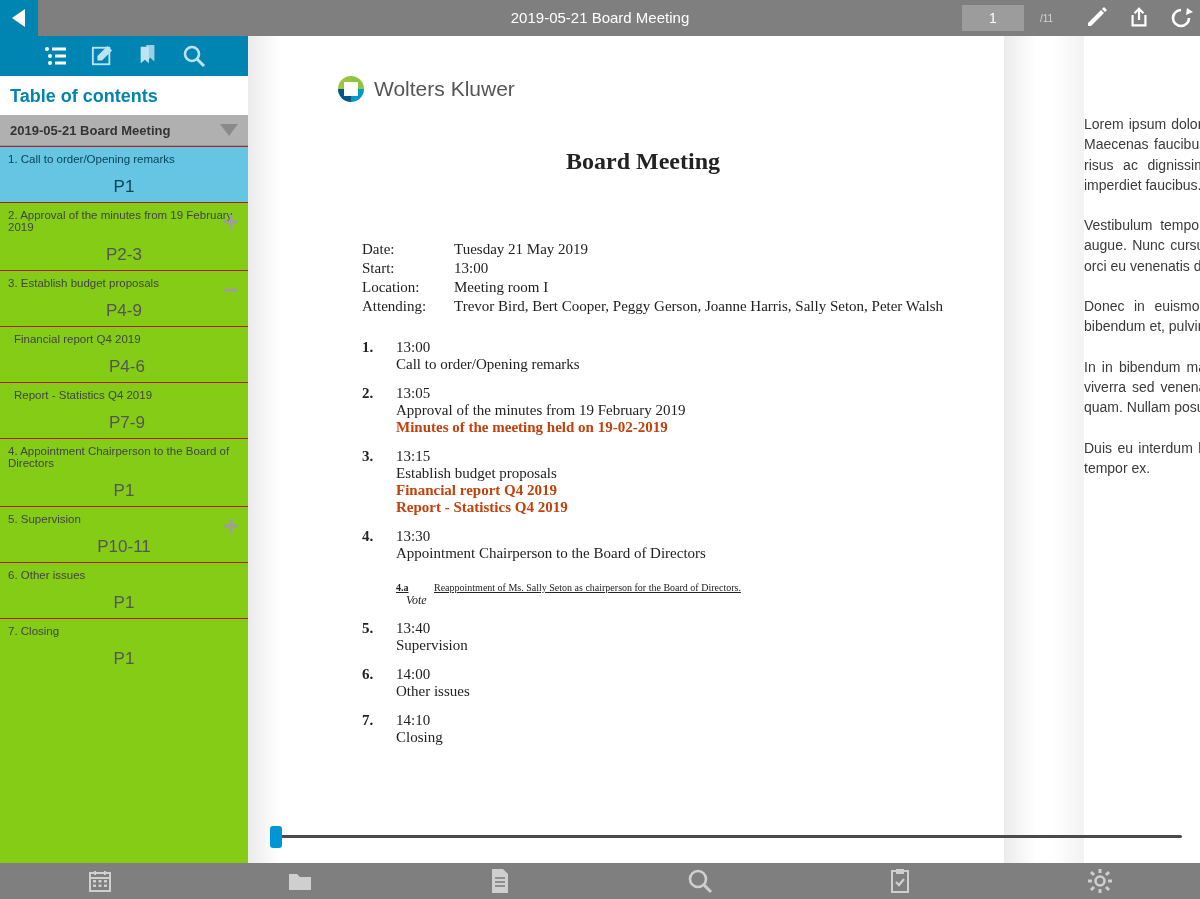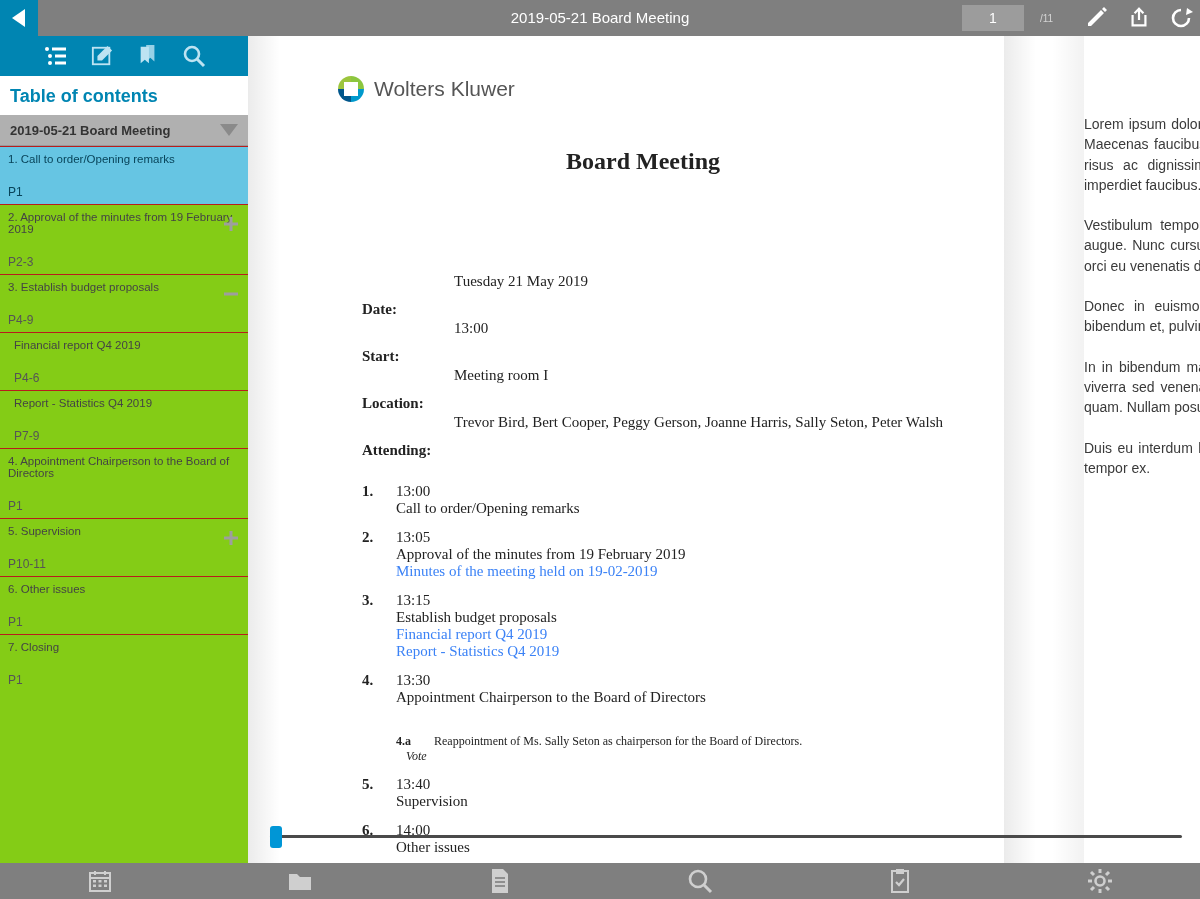--- a/index.html
+++ b/index.html
@@ -21,45 +21,45 @@
 
 .sidebar { position: absolute; top: 76px; left: 0; width: 248px; bottom: 36px; background: #84cc16; z-index: 140; overflow: hidden; font-size: 12px; }
 .toc-header { padding: 10px 10px 8px 10px; background: #fff; color: #0085b2; font-size: 18px; font-weight: bold; }
 .toc-doc-row { position: relative; background: #b0b0b0; color: #333; border-bottom: 1px solid #989898; padding: 8px 10px 7px 10px; font-size: 13px; font-weight: bold; }
 .toc-caret { position: absolute; right: 8px; top: 4px; }
 .toc-item { position: relative; border-top: 1px solid #b91c1c; padding: 6px 8px 5px 8px; }
 .toc-item.sel { background: #66c5e3; }
 .toc-item.sub { padding-left: 14px; }
 .toc-title { font-size: 11.5px; color: #444; }
 .toc-item.sel .toc-title, .toc-item.sel .toc-page { color: #08445a; }
-.toc-page { font-size: 12px; color: #555; margin-top: 20px; }
+.toc-page { font-size: 17px; color: #555; margin-top: 12px; text-align: center; }
 .toc-expand { position: absolute; right: 6px; top: 8px; width: 22px; height: 22px; display:flex; align-items:center; justify-content:center; }
 
 
 .doc-area { position: absolute; top: 36px; left: 248px; right: 0; bottom: 36px; background: #fff; overflow: hidden; }
 .page-shadow-left { position:absolute; top:0; bottom:0; left:0; width:32px; background: linear-gradient(to right, rgba(0,0,0,0.08), rgba(0,0,0,0)); pointer-events:none; }
 .page1 { position: absolute; top: 0; left: 0px; width: 760px; bottom: 0; padding: 40px 60px 40px 90px; font-family: Georgia, 'Times New Roman', serif; color: #222; }
 .page2 { position: absolute; top: 0; left: 836px; width: 400px; bottom: 0; padding: 78px 0 30px 0; font-family: -apple-system, Arial, sans-serif; color: #3a3a3a; font-size: 14px; line-height: 1.45; text-align: justify; }
 .page-divider { position:absolute; top:0; bottom:0; left:756px; width:80px; background: linear-gradient(to right, rgba(0,0,0,0.08), rgba(0,0,0,0) 40%, rgba(0,0,0,0) 60%, rgba(0,0,0,0.05)); pointer-events:none; }
 
 .wk-logo { display: flex; align-items: center; gap: 10px; margin-bottom: 46px; }
 .wk-mark { width: 26px; height: 26px; border-radius: 50%; background: conic-gradient(#8cc63f 0 90deg, #0099cc 90deg 180deg, #00568b 180deg 270deg, #9cc53d 270deg 360deg); position:relative; }
 .wk-mark::after { content:""; position:absolute; inset:6px; background:#fff; }
 .wk-name { font-family: Arial, sans-serif; font-size: 21px; color: #555; }
-.doc-title { text-align:center; font-size: 24px; font-weight: bold; color:#222; margin-bottom: 98px; font-family: Georgia, 'Times New Roman', serif; }
+.doc-title { text-align:center; font-size: 24px; font-weight: bold; color:#222; margin-bottom: 66px; font-family: Georgia, 'Times New Roman', serif; }
 .meta-row { display:flex; margin: 2px 0 2px 24px; font-size: 15px; }
-.meta-label { width: 92px; font-weight: bold; margin-top: 28px; }
+.meta-label { width: 92px; font-weight: normal; }
 .agenda { margin-top: 24px; }
 .ai { display:flex; margin: 12px 0 0 24px; font-size: 15px; }
 .ai .num { width: 34px; font-weight: bold; }
 .ai .body { flex:1; }
 .ai .time { }
 .ai .ttl { }
-.lnk { color: #3b82f6; font-weight: normal; }
-.subitem { display:flex; margin-left: 58px; margin-top: 28px; font-size:12px; }
+.lnk { color: #c2410c; font-weight: bold; }
+.subitem { display:flex; margin-left: 58px; margin-top: 20px; font-size:10px;text-decoration:underline; }
 .subitem .subnum { width:38px; font-weight:bold; }
 .subitem .subbody { flex:1; }
 .vote { font-style: italic; margin-left: 68px; font-size:12px; }
 
 .p2-para { margin-bottom: 20px; }
 
 
 .page-slider { position: absolute; left: 270px; right: 18px; bottom: 48px; height: 30px; display:flex; align-items:center; z-index: 120; }
 .slider-track { flex:1; height: 3px; background: #4a4a4a; border-radius:2px; position:relative; }
 .slider-thumb { position:absolute; left: 0%; top: -9px; width: 12px; height: 22px; border-radius: 3px; background: #0096d6; }

